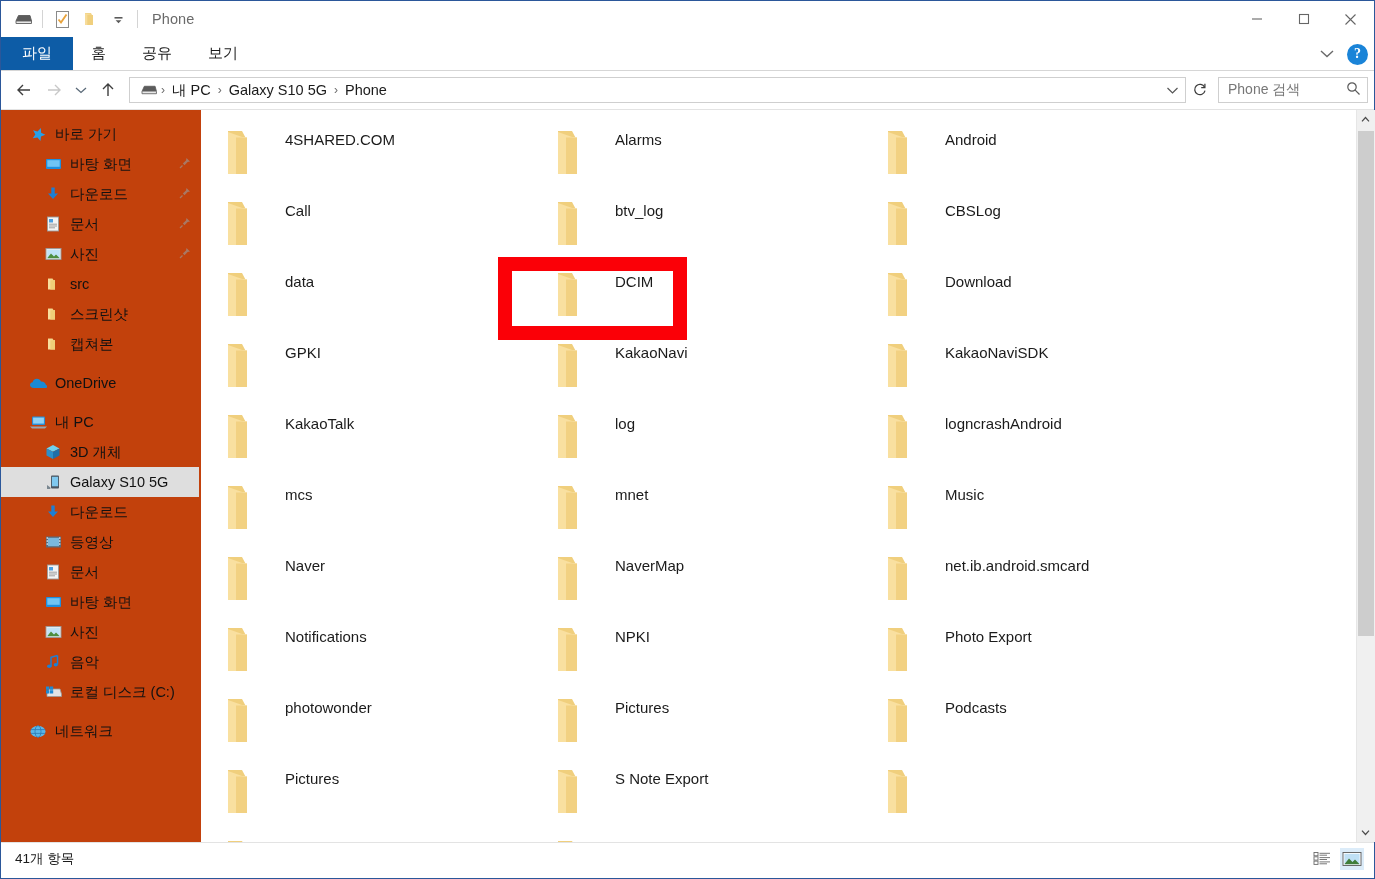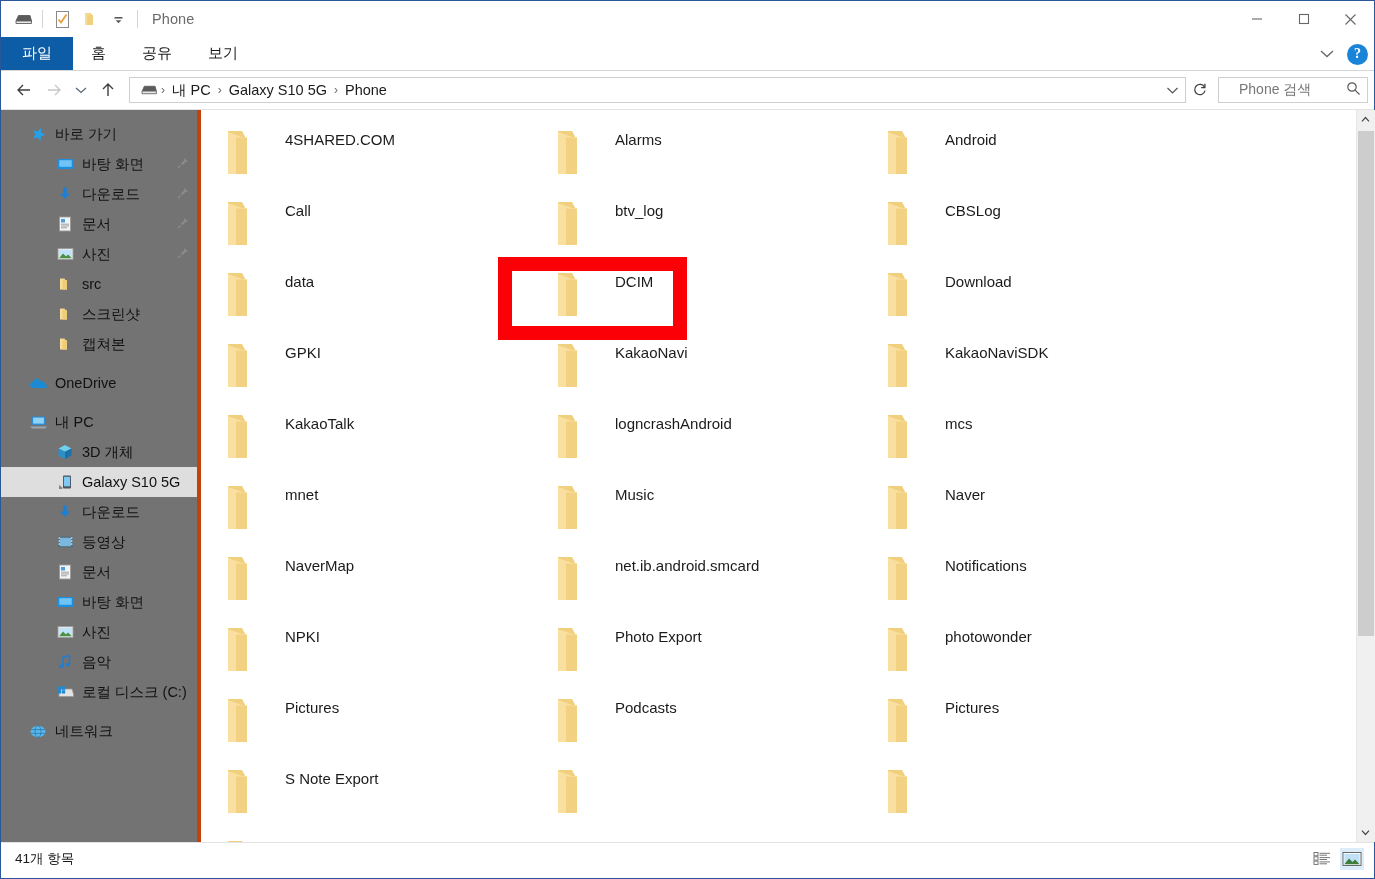--- a/index.html
+++ b/index.html
@@ -107,54 +107,54 @@
   }
   .crumb-drive-icon { display: flex; align-items: center; padding: 0 2px 0 3px; }
   .addr-chev { width: 22px; display: flex; align-items: center; justify-content: center; color: #555; }
   .refreshbtn {
     width: 26px; height: 26px; margin-left: 1px;
     display: flex; align-items: center; justify-content: center; color: #444;
   }
   .searchbox {
     width: 150px; height: 26px; margin-left: 5px;
     border: 1px solid #cfcfcf; background: #fff;
-    display: flex; align-items: center; padding: 0 6px 0 20px;
+    display: flex; align-items: center; padding: 0 6px 0 9px;
   }
   .searchbox .ph { flex: 1; font-size: 14px; color: #777; }
 
   
   .body {
     flex: 1; display: flex; min-height: 0;
     border-top: 1px solid #e3e3e3;
   }
 
   
   .sidebar {
     width: 200px; min-width: 200px;
-    background: #737373;
-    border-right: 4px solid #c2410c;
+    background: #c2410c;
+    border-right: 2px solid #c2410c;
     padding-top: 9px;
     overflow: hidden;
     position: relative;
   }
   .nav-item {
     display: flex; align-items: center;
     height: 30px;
     font-size: 14.5px; color: #111;
     padding-right: 8px;
     white-space: nowrap;
   }
   .nav-item.selgray { background: #dedede; }
   .nav-ico {
     width: 20px; height: 20px; min-width: 20px;
     display: flex; align-items: center; justify-content: center;
     margin-right: 7px;
   }
   .lvl0 { padding-left: 27px; }
-  .lvl1 { padding-left: 54px; }
+  .lvl1 { padding-left: 42px; }
   .pin { margin-left: auto; opacity: .62; }
   .nav-gap { height: 9px; }
 
   
   .content {
     flex: 1; position: relative; background: #ffffff;
     overflow: hidden; min-width: 0;
   }
   .grid {
     position: absolute; inset: 0;
@@ -705,20 +705,28 @@
                 <path d="M11 7.5 L22 7.5 L22 44 L11 44 Z" fill="#f2d182"></path>
               </svg></span>
           <span class="fname">KakaoTalk</span>
         </div>
         <div class="cell">
           <span class="folder-ico"><svg width="35" height="46" viewBox="0 0 35 46">
                 <path d="M3 1 L17 1 L20.5 7.5 L3 7.5 Z" fill="#f0cf7d"></path>
                 <path d="M3 2 L3 44 L22 44 L22 7.5 L18.5 7.5 Z" fill="#f9e0a0"></path>
                 <path d="M11 7.5 L22 7.5 L22 44 L11 44 Z" fill="#f2d182"></path>
               </svg></span>
+          <span class="fname">log</span>
+        </div>
+        <div class="cell">
+          <span class="folder-ico"><svg width="35" height="46" viewBox="0 0 35 46">
+                <path d="M3 1 L17 1 L20.5 7.5 L3 7.5 Z" fill="#f0cf7d"></path>
+                <path d="M3 2 L3 44 L22 44 L22 7.5 L18.5 7.5 Z" fill="#f9e0a0"></path>
+                <path d="M11 7.5 L22 7.5 L22 44 L11 44 Z" fill="#f2d182"></path>
+              </svg></span>
           <span class="fname">logncrashAndroid</span>
         </div>
 
         <div class="cell">
           <span class="folder-ico"><svg width="35" height="46" viewBox="0 0 35 46">
                 <path d="M3 1 L17 1 L20.5 7.5 L3 7.5 Z" fill="#f0cf7d"></path>
                 <path d="M3 2 L3 44 L22 44 L22 7.5 L18.5 7.5 Z" fill="#f9e0a0"></path>
                 <path d="M11 7.5 L22 7.5 L22 44 L11 44 Z" fill="#f2d182"></path>
               </svg></span>
           <span class="fname">mcs</span>

